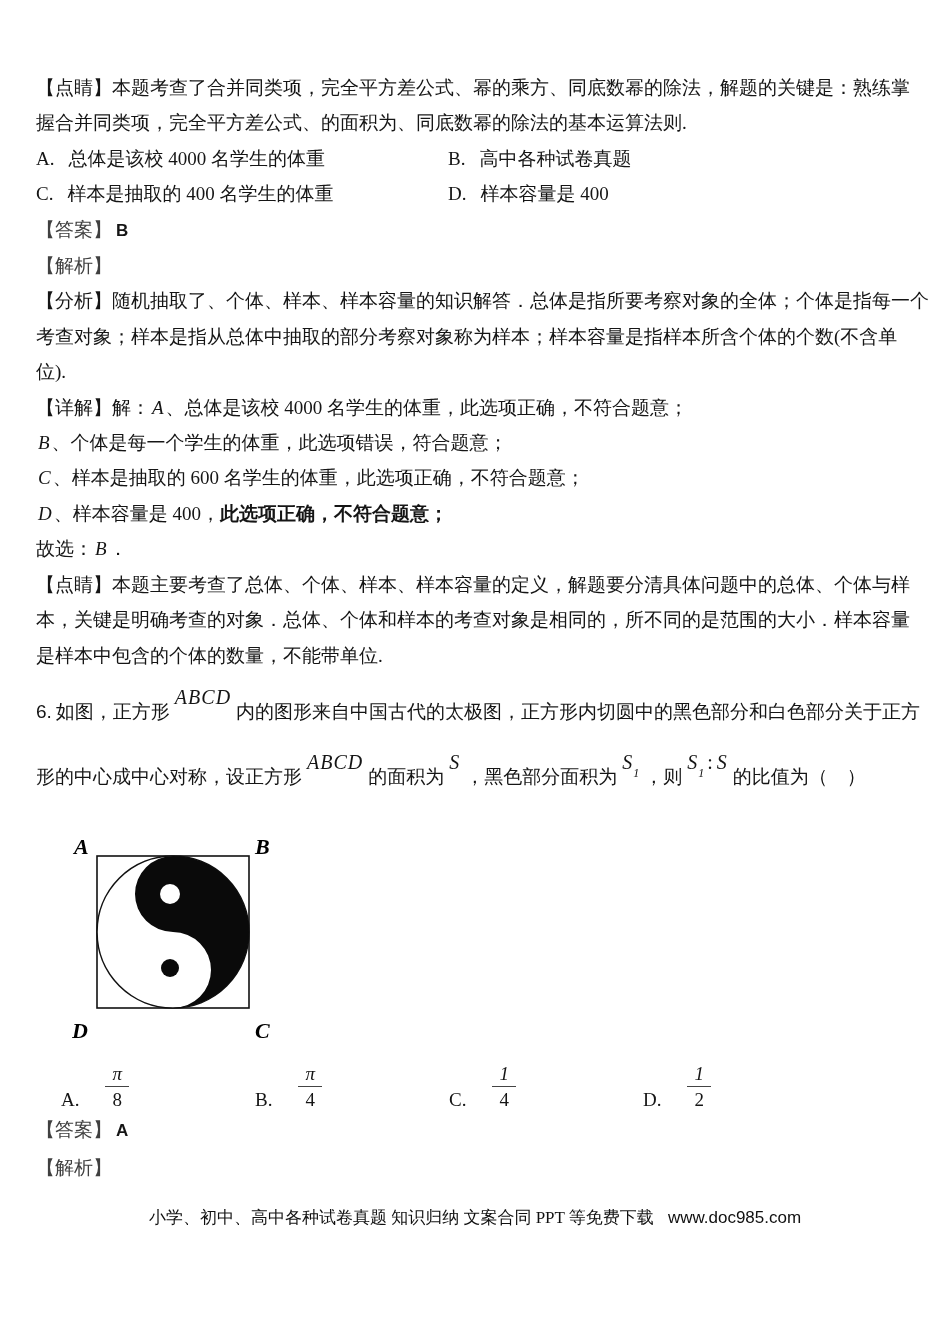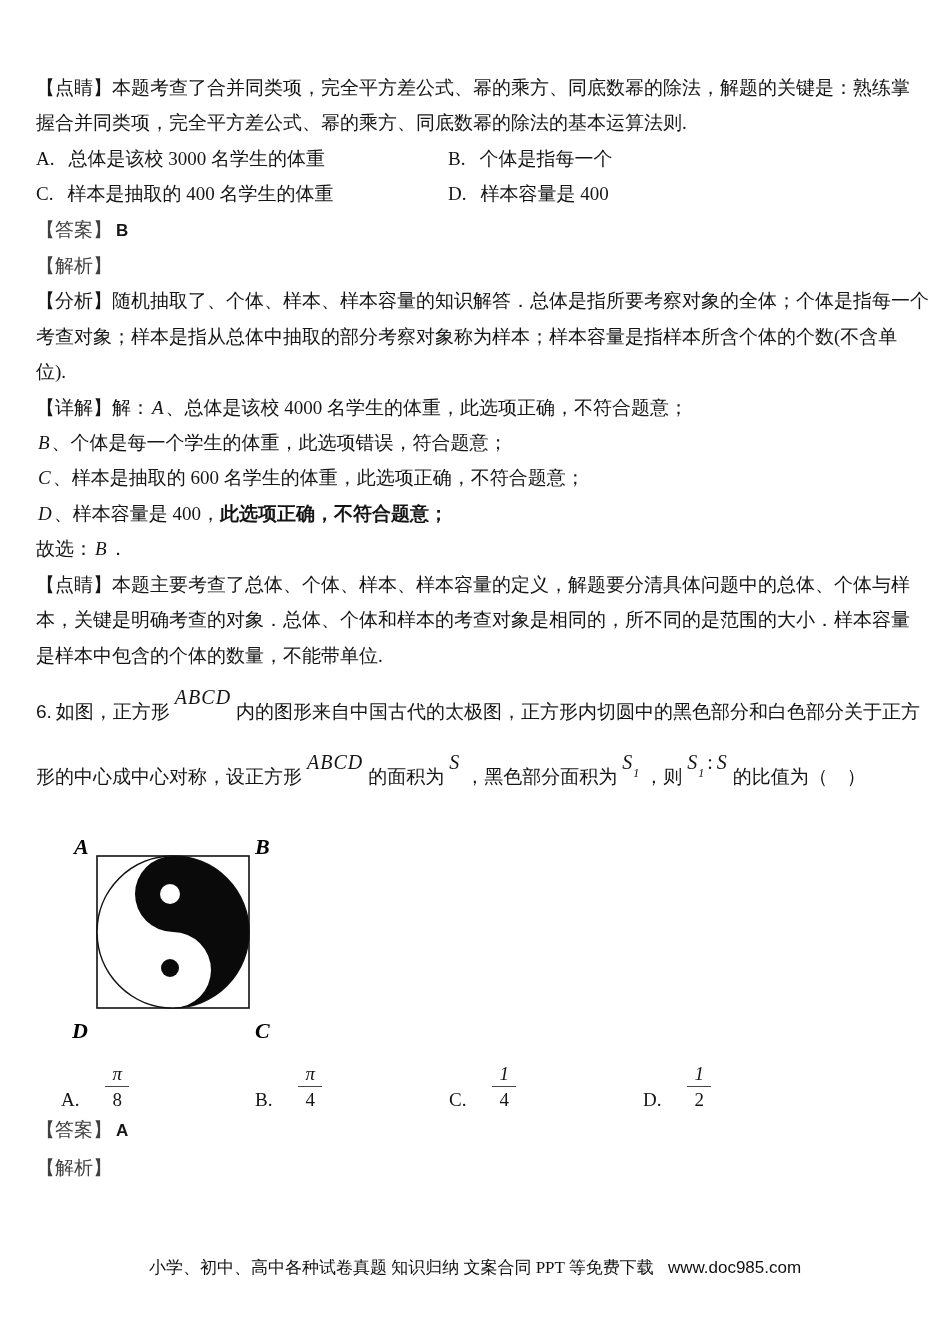--- a/index.html
+++ b/index.html
@@ -30,40 +30,40 @@
   .fig-label { font-size:22px; font-weight:bold; font-style:italic; font-family:"Liberation Serif",serif; }
   .fracrow { display:flex; margin-top:22px; margin-left:25px; }
   .fopt { display:flex; align-items:flex-end; width:194px; }
   .fopt .opt-letter { line-height:24px; }
   .frac { display:inline-block; text-align:center; margin-left:26px; font-size:19px; vertical-align:bottom; }
   .frac .num { display:block; border-bottom:1.5px solid #444; padding:0 7px 1px; line-height:23px; font-style:italic; }
   .frac .den { display:block; line-height:24px; padding-top:1px; }
   .ansrow { line-height:36px; white-space:nowrap; }
   .jxrow  { line-height:38px; white-space:nowrap; }
   .footer {
-    position:absolute; left:0; right:0; top:1256px; text-align:center;
+    position:absolute; left:0; right:0; top:1206px; text-align:center;
     font-size:17px; color:#101010; white-space:nowrap;
   }
   .footer .url { font-family:"Liberation Sans","DejaVu Sans",sans-serif; margin-left:14px; }
 </style>
 </head>
 <body>
 
 <div class="content">
 
   <div class="line">【点睛】本题考查了合并同类项，完全平方差公式、幂的乘方、同底数幂的除法，解题的关键是：熟练掌</div>
-  <div class="line">握合并同类项，完全平方差公式、幂的乘方、同底数幂的除法的基本运算法则.</div>
+  <div class="line">握合并同类项，完全平方差公式、的面积为、同底数幂的除法的基本运算法则.</div>
 
 
   <div class="optrow">
     <div class="col-l">
-      <span class="opt-label">A.</span><span>总体是该校 3000 名学生的体重</span>
+      <span class="opt-label">A.</span><span>总体是该校 4000 名学生的体重</span>
     </div>
     <div>
-      <span class="opt-label">B.</span><span>个体是指每一个</span>
+      <span class="opt-label">B.</span><span>高中各种试卷真题</span>
     </div>
   </div>
   <div class="optrow">
     <div class="col-l">
       <span class="opt-label">C.</span><span>样本是抽取的 400 名学生的体重</span>
     </div>
     <div>
       <span class="opt-label">D.</span><span>样本容量是 400</span>
     </div>
   </div>

